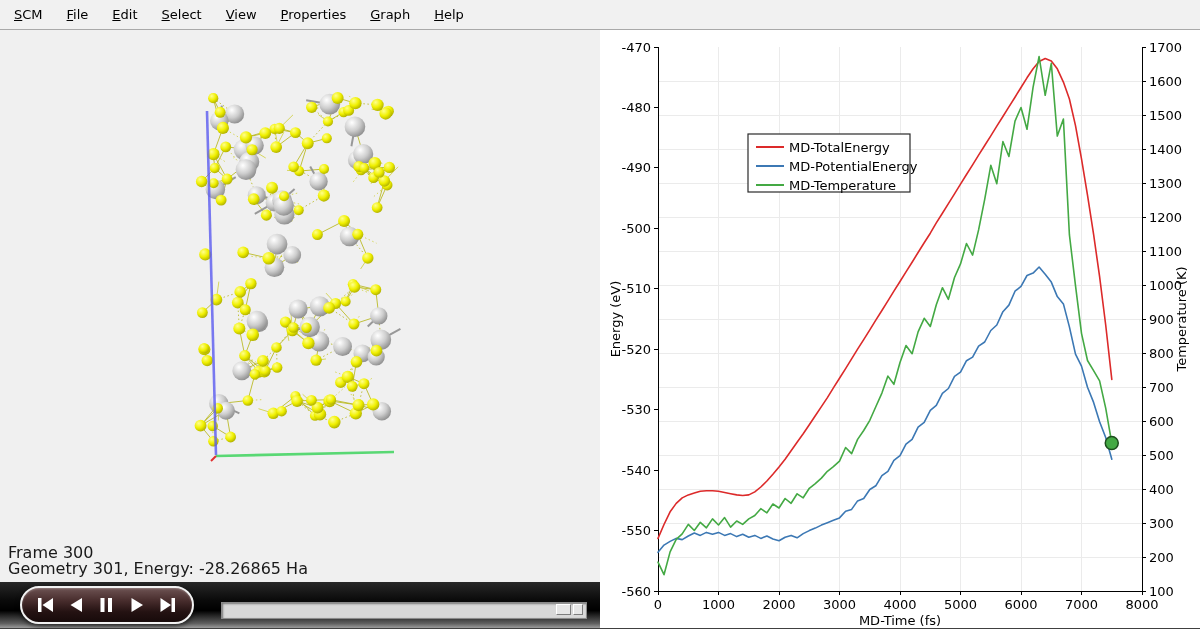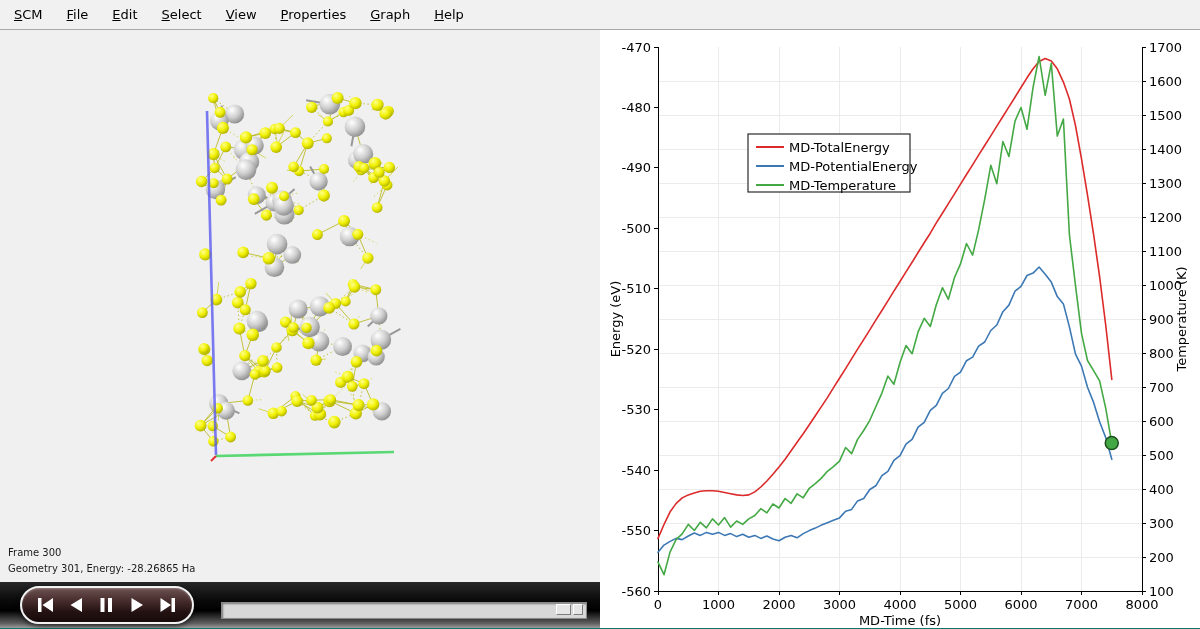--- a/index.html
+++ b/index.html
@@ -1,34 +1,34 @@
 <!DOCTYPE html>
 <html><head>
 <meta charset="utf-8">
 <style>
   html,body{margin:0;padding:0;background:#fff;}
   .app{
     position:relative;width:1200px;height:629px;overflow:hidden;
     font-family:"DejaVu Sans","Liberation Sans",sans-serif;
-    background:#0f766e;user-select:none;
+    background:#404040;user-select:none;
   }
   
   .menubar{
     height:30px;background:#f1f1f1;border-bottom:1px solid #a9a9a9;
     display:flex;align-items:center;font-size:13px;color:#000;padding-left:2px;box-sizing:border-box;
   }
   .menu-item{padding:0 12px;line-height:29px;cursor:default;white-space:nowrap;}
   .mnemonic{text-decoration:underline;}
   
   .main{display:flex;height:598px;}
   .viewer-panel{width:600px;display:flex;flex-direction:column;background:#f0f0f0;}
   .mol-view{position:relative;flex:1;overflow:hidden;}
   .mol-view svg{position:absolute;left:0;top:0;}
   .frame-info{
-    position:absolute;left:8px;bottom:5px;font-size:10px;line-height:16px;color:#1a1a1a;
+    position:absolute;left:8px;bottom:5px;font-size:16px;line-height:16px;color:#1a1a1a;
   }
   
   .controls{
     position:relative;height:46px;
     background:linear-gradient(180deg,#282828 0%,#0a0a0a 40%,#000000 62%,#5f5f5f 90%,#9c9c9c 100%);
   }
   .pill{
     position:absolute;left:20px;top:4px;width:174px;height:38px;border-radius:20px;
     border:2px solid #f2f2f2;box-sizing:border-box;
     background:linear-gradient(180deg,#6d5252 0%,#472c2c 38%,#241212 70%,#170a0a 100%);

